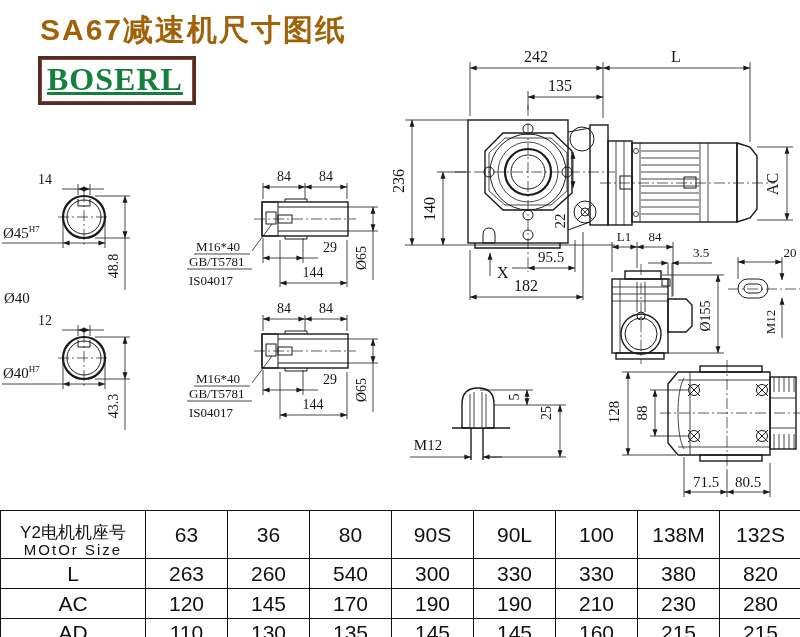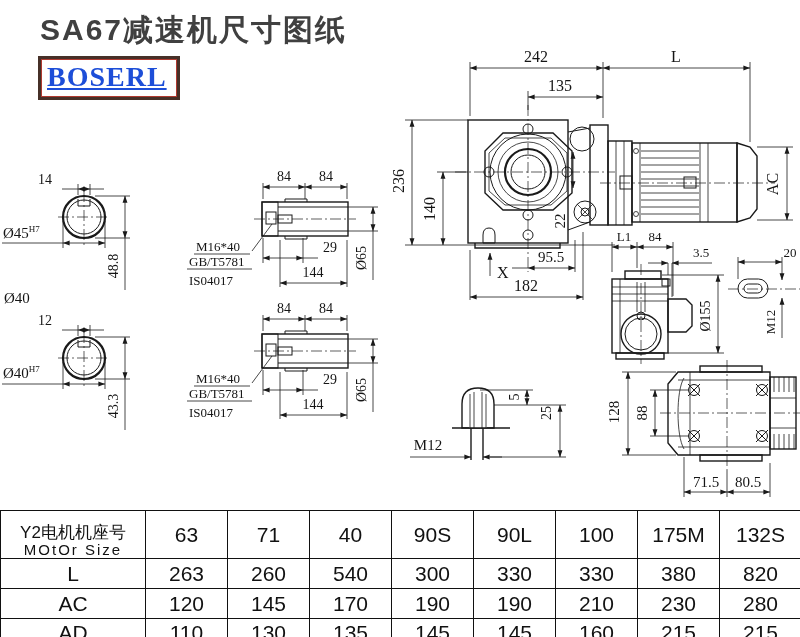--- a/index.html
+++ b/index.html
@@ -1,23 +1,23 @@
 <!DOCTYPE html>
 <html><head>
 <meta charset="utf-8">
 <style>
   html,body{margin:0;padding:0;background:#fff;}
   #app{position:relative;width:800px;height:637px;background:#fff;overflow:hidden;
        font-family:"Liberation Sans",sans-serif;}
-  .title{position:absolute;left:40px;top:10px;font-size:30px;font-weight:bold;color:#404040;
+  .title{position:absolute;left:40px;top:10px;font-size:30px;font-weight:bold;color:#a16207;
          letter-spacing:2px;white-space:nowrap;}
   .logo{position:absolute;left:38px;top:56px;border:3px solid #463028;
         box-shadow:inset 0 0 0 1px #b03a30;background:#fff;padding:2px 10px 4px 6px;}
-  .logo span{font-family:"Liberation Serif",serif;font-size:28px;font-weight:bold;
-        color:#1d4ed8;text-decoration:underline;letter-spacing:1px;}
+  .logo span{font-family:"Liberation Serif",serif;font-size:32px;font-weight:bold;
+        color:#15803d;text-decoration:underline;letter-spacing:1px;}
   svg text{fill:#151515;}
   .d13{font:13px "Liberation Serif",serif;}
   .d14{font:14px "Liberation Serif",serif;}
   .d15{font:15px "Liberation Serif",serif;}
   .d16{font:16px "Liberation Serif",serif;}
   .sup{font:9px "Liberation Serif",serif;}
   .ol{stroke:#1a1a1a;stroke-width:1.4;fill:none;}
   .o1{stroke:#1a1a1a;stroke-width:1;fill:none;}
   .ol2{stroke:#1a1a1a;stroke-width:2.2;fill:none;}
   .tl{stroke:#1a1a1a;stroke-width:0.8;fill:none;}
@@ -374,26 +374,26 @@
         <col style="width:82px">
         <col style="width:82px">
   </colgroup>
   <tbody>
         <tr style="height:38px">
     <td class="hdrcell">
       <div class="cn">Y2电机机座号</div>
       <div class="en">MOtOr Size</div>
     </td>
     <td>63</td>
-    <td>71</td>
-    <td>40</td>
+    <td>36</td>
+    <td>80</td>
     <td>90S</td>
     <td>90L</td>
     <td>100</td>
-    <td>175M</td>
+    <td>138M</td>
     <td>132S</td>
   </tr>
   <tr style="height:30px">
     <td>L</td>
     <td>263</td>
     <td>260</td>
     <td>540</td>
     <td>300</td>
     <td>330</td>
     <td>330</td>

